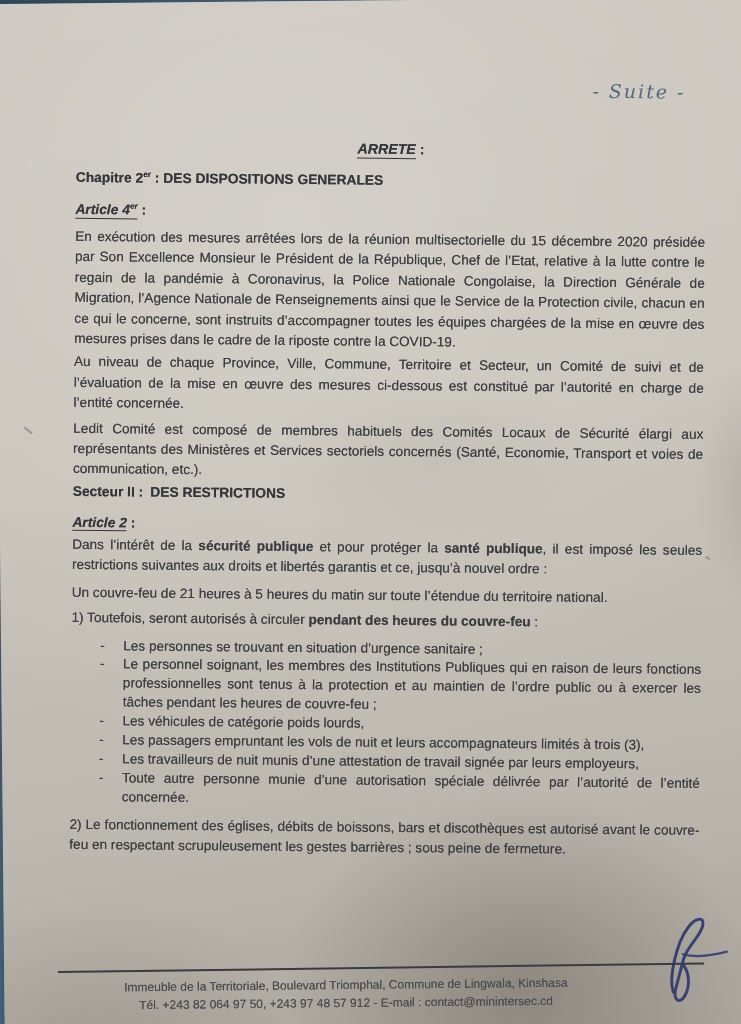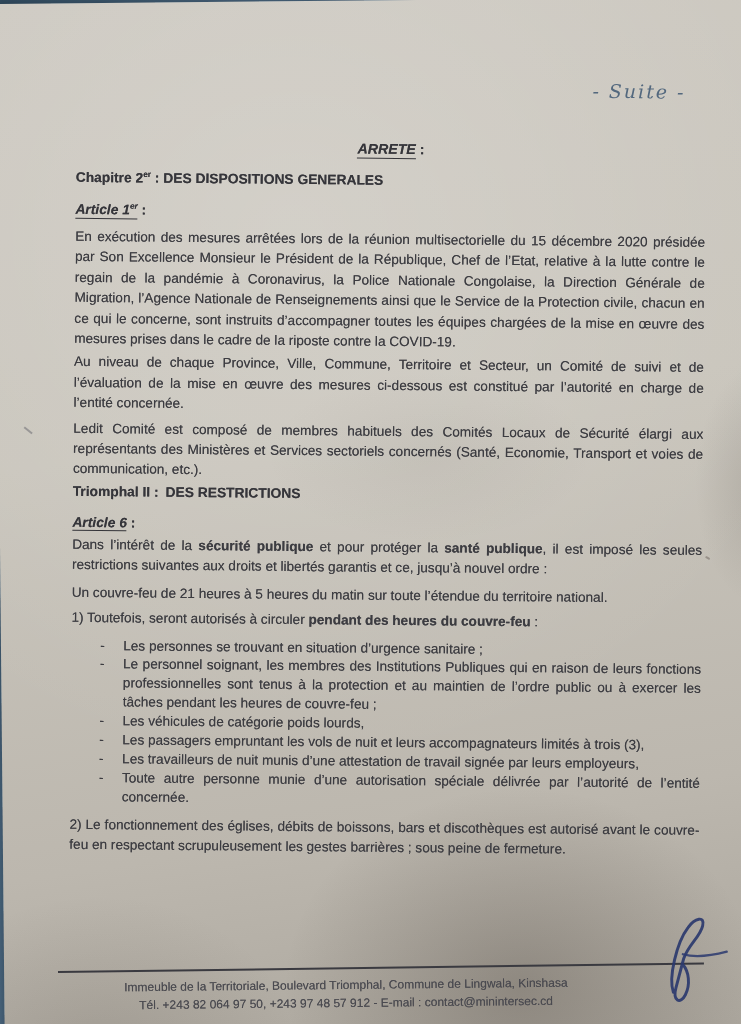--- a/index.html
+++ b/index.html
@@ -89,31 +89,31 @@
 <div class="paper"></div>
 
 <div class="textlayer">
   <div class="content">
     <div class="suite">- Suite -</div>
 
     <div class="title"><span class="u">ARRETE</span><span> :</span></div>
 
     <h3 class="h-chap h-chap1"><span>Chapitre 2</span><sup>er</sup><span> : DES DISPOSITIONS GENERALES</span></h3>
 
-    <h3 class="h-art h-art1"><span class="u"><span>Article 1</span><sup>er</sup></span><span> :</span></h3>
+    <h3 class="h-art h-art1"><span class="u"><span>Article 4</span><sup>er</sup></span><span> :</span></h3>
 
     <p class="p1">En exécution des mesures arrêtées lors de la réunion multisectorielle du 15 décembre 2020 présidée par Son Excellence Monsieur le Président de la République, Chef de l’Etat, relative à la lutte contre le regain de la pandémie à Coronavirus, la Police Nationale Congolaise, la Direction Générale de Migration, l’Agence Nationale de Renseignements ainsi que le Service de la Protection civile, chacun en ce qui le concerne, sont instruits d’accompagner toutes les équipes chargées de la mise en œuvre des mesures prises dans le cadre de la riposte contre la COVID-19.</p>
 
     <p class="p2">Au niveau de chaque Province, Ville, Commune, Territoire et Secteur, un Comité de suivi et de l’évaluation de la mise en œuvre des mesures ci-dessous est constitué par l’autorité en charge de l’entité concernée.</p>
 
     <p class="p3">Ledit Comité est composé de membres habituels des Comités Locaux de Sécurité élargi aux représentants des Ministères et Services sectoriels concernés (Santé, Economie, Transport et voies de communication, etc.).</p>
 
-    <h3 class="h-chap h-chap2"><span>Triomphal II :</span><span class="gap2"></span><span>DES RESTRICTIONS</span></h3>
+    <h3 class="h-chap h-chap2"><span>Secteur II :</span><span class="gap2"></span><span>DES RESTRICTIONS</span></h3>
 
-    <h3 class="h-art h-art2"><span class="u">Article 6</span><span> :</span></h3>
+    <h3 class="h-art h-art2"><span class="u">Article 2</span><span> :</span></h3>
 
     <p class="p4"><span>Dans l’intérêt de la </span><span style="font-weight: 700;">sécurité publique</span><span> et pour protéger la </span><span style="font-weight: 700; margin-top: 25px;">santé publique</span><span>, il est imposé les seules restrictions suivantes aux droits et libertés garantis et ce, jusqu’à nouvel ordre :</span></p>
 
     <p class="p5">Un couvre-feu de 21 heures à 5 heures du matin sur toute l’étendue du territoire national.</p>
 
     <p class="p-item"><span>1) Toutefois, seront autorisés à circuler </span><span style="font-weight: 700;">pendant des heures du couvre-feu</span><span> :</span></p>
 
     <ul class="exc" id="bullets">
         <li>
           <span class="dash">-</span>

